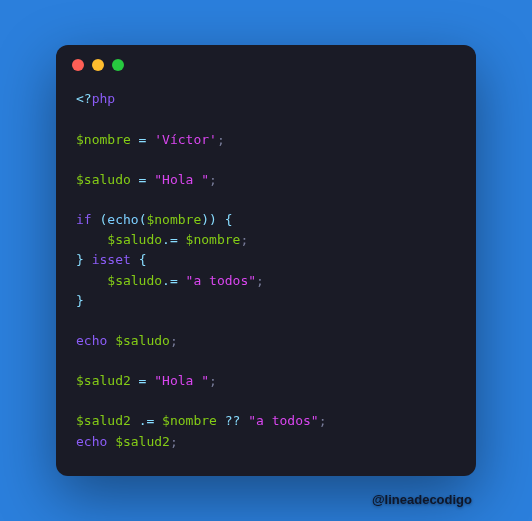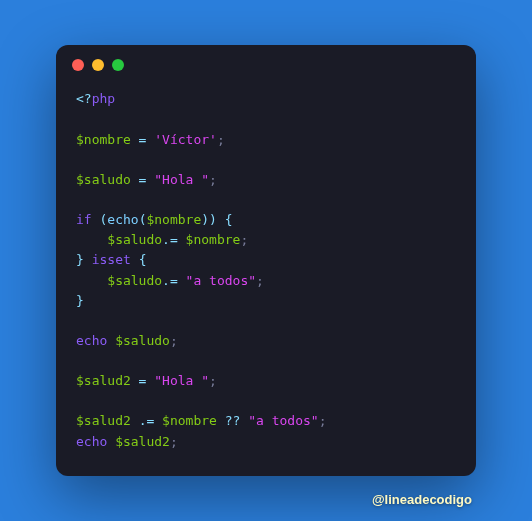--- a/index.html
+++ b/index.html
@@ -42,21 +42,21 @@
       padding: 12px 20px 24px;
       font-size: 13px;
       line-height: 1.55;
       white-space: pre;
       color: #a9b1d6;
     }
     .credits {
       position: absolute;
       bottom: 14px;
       right: 60px;
-      color: #fef9c3;
+      color: #0f172a;
       font-family: -apple-system, BlinkMacSystemFont, 'Segoe UI', sans-serif;
       font-size: 13px;
       font-weight: 600;
       text-shadow: 0 1px 3px rgba(0,0,0,0.4);
     }
     
     .c-punc { color: #89ddff; }
     .c-key { color: #8b5cf6; }
     .c-var { color: #84cc16; }
     .c-op { color: #89ddff; }

